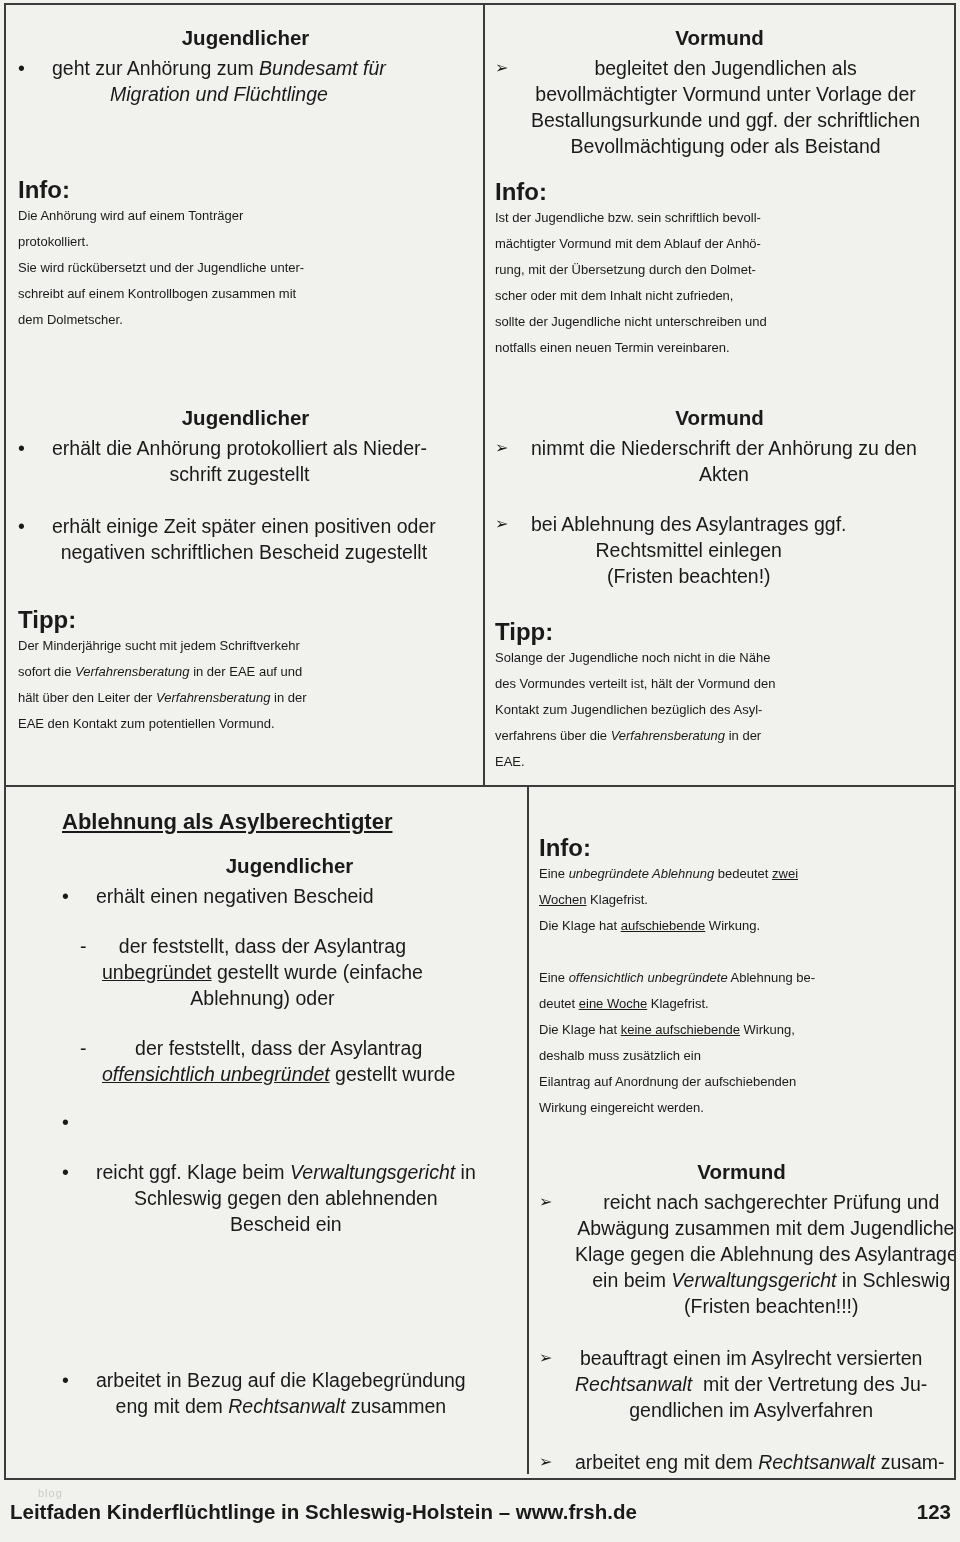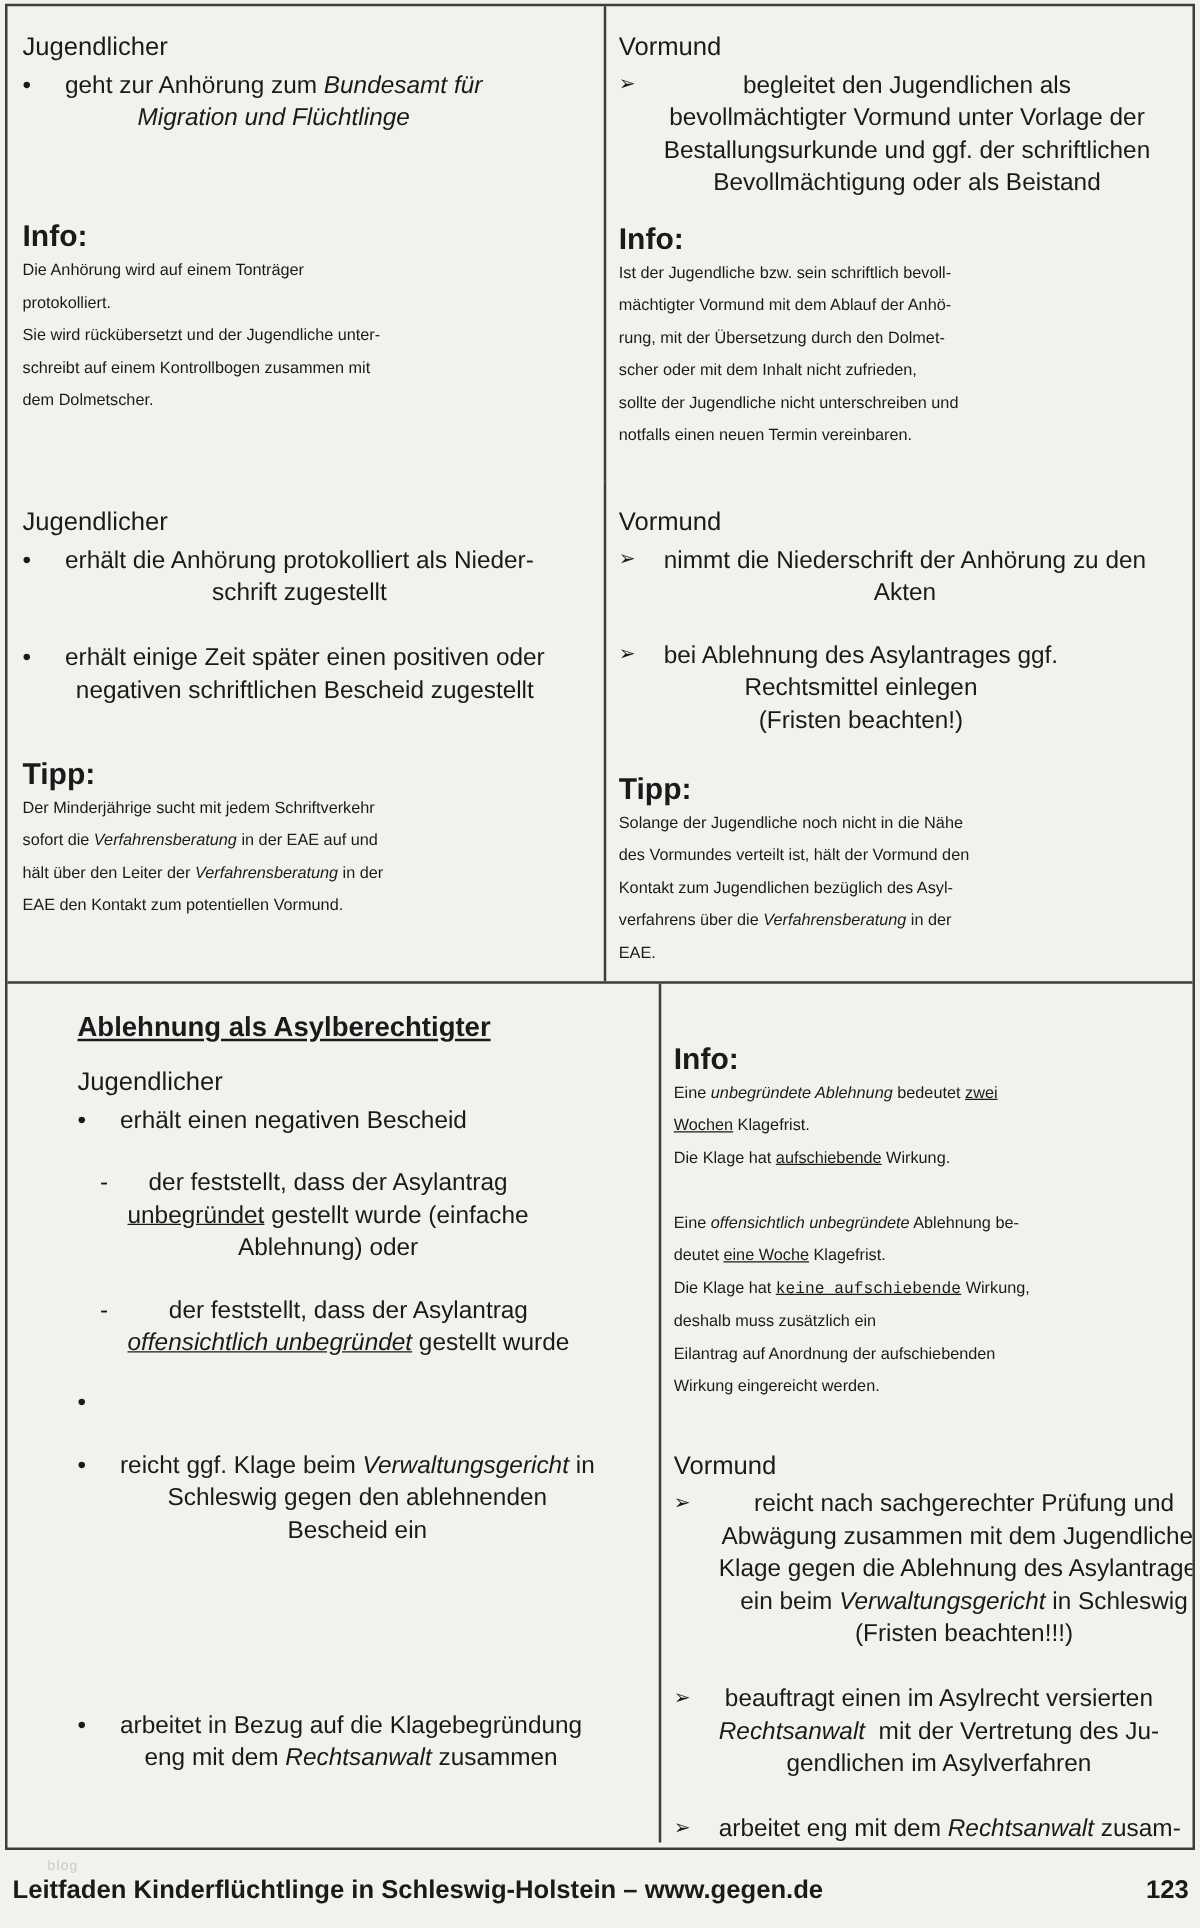--- a/index.html
+++ b/index.html
@@ -15,21 +15,21 @@
 
   .doc-table{position:absolute;left:4px;top:3px;width:952px;height:1477px;border:2px solid var(--border);}
   .tr{display:grid;grid-template-columns:477px 1fr;}
   .tr.row1{height:380px;}
   .tr.row2{height:400px;}
   .tr.row3{height:689px;}
   .tr.sep{border-top:2px solid var(--border);padding-left:44px;}
   .td{padding:20px 10px 0 12px;overflow:hidden;}
   .td.right{border-left:2px solid var(--border);padding-left:10px;}
 
-  .cell-heading{font-weight:normal;font-size:20.5px;line-height:26px;margin-bottom:4px;}
+  .cell-heading{font-weight:bold;font-size:20.5px;line-height:26px;margin-bottom:4px;text-align:center;}
   .section-heading{font-weight:bold;font-size:22px;line-height:30px;text-decoration:underline;}
   .label{font-weight:bold;font-size:24px;line-height:26px;}
   .para{font-size:13px;line-height:26px;white-space:pre;}
   .li{display:flex;align-items:flex-start;}
   .li .marker{flex:0 0 34px;font-size:19.5px;line-height:26px;}
   .li.arrow .marker{flex:0 0 36px;font-size:16px;line-height:26px;}
   .li.dash{margin-left:18px;}
   .li.dash .marker{flex:0 0 22px;}
   .li .txt{font-size:19.5px;line-height:26px;white-space:pre;text-align:center;}
 
@@ -151,21 +151,21 @@
 eng mit dem </span><span style="font-style: italic;">Rechtsanwalt</span><span> zusammen</span></span>
         </div>
       </div>
       <div class="td right">
         <div class="label" style="margin-top:28px">Info:</div>
         <div class="para"><span>Eine </span><span style="font-style: italic;">unbegründete Ablehnung</span><span> bedeutet </span><span style="text-decoration: underline;">zwei
 Wochen</span><span> Klagefrist.
 Die Klage hat </span><span style="text-decoration: underline;">aufschiebende</span><span> Wirkung.</span></div>
         <div class="para" style="margin-top:26px"><span>Eine </span><span style="font-style: italic;">offensichtlich unbegründete</span><span> Ablehnung be-
 deutet </span><span style="text-decoration: underline;">eine Woche</span><span> Klagefrist.
-Die Klage hat </span><span style="text-decoration: underline; font-family: Liberation Mono, monospace;">keine aufschiebende</span><span> Wirkung,
+Die Klage hat </span><span style="text-decoration: underline;">keine aufschiebende</span><span> Wirkung,
 deshalb muss zusätzlich ein
 Eilantrag auf Anordnung der aufschiebenden
 Wirkung eingereicht werden.</span></div>
         <div class="cell-heading" style="margin-top:38px">Vormund</div>
         <div class="li arrow" style="margin-top:2px">
           <span class="marker">➢</span>
           <span class="txt"><span>reicht nach sachgerechter Prüfung und
 Abwägung zusammen mit dem Jugendlichen
 Klage gegen die Ablehnung des Asylantrages
 ein beim </span><span style="font-style: italic;">Verwaltungsgericht</span><span> in Schleswig
@@ -183,16 +183,16 @@
 men</span></span>
         </div>
       </div>
     </div>
 
   </div>
 
   <div class="watermark">blog</div>
 
   <div class="footer">
-    <span class="footer-title">Leitfaden Kinderflüchtlinge in Schleswig-Holstein – www.gegen.de</span>
+    <span class="footer-title">Leitfaden Kinderflüchtlinge in Schleswig-Holstein – www.frsh.de</span>
     <span class="page-num">123</span>
   </div>
 </div>
 
 </body></html>

